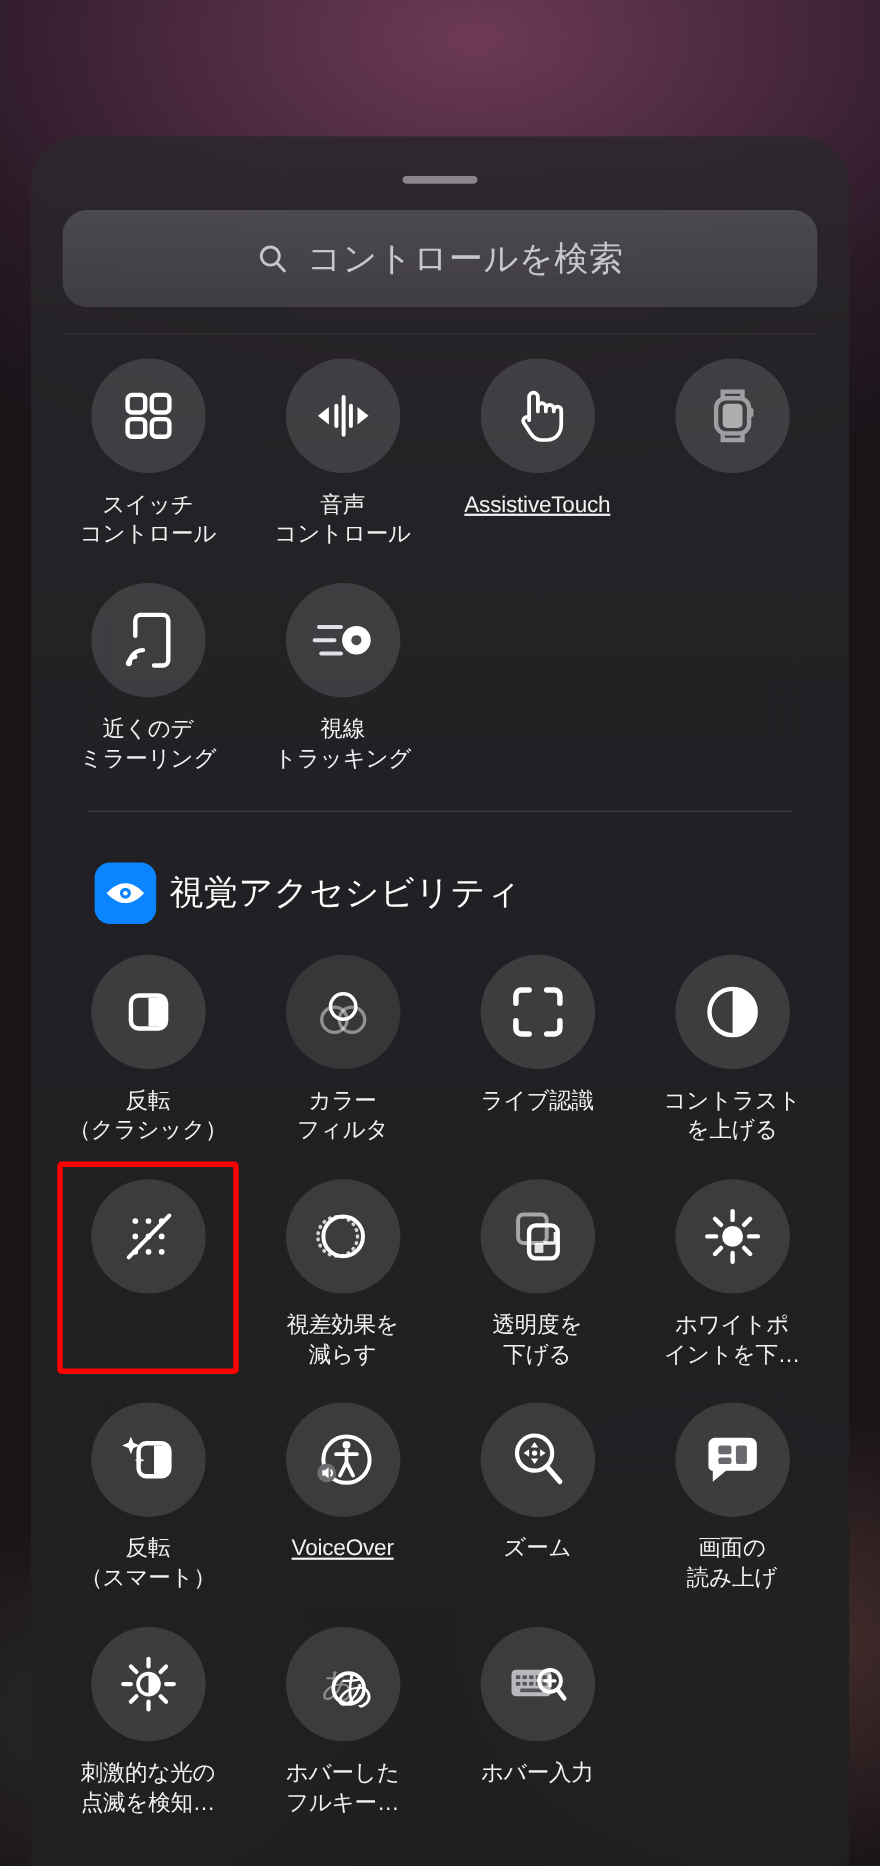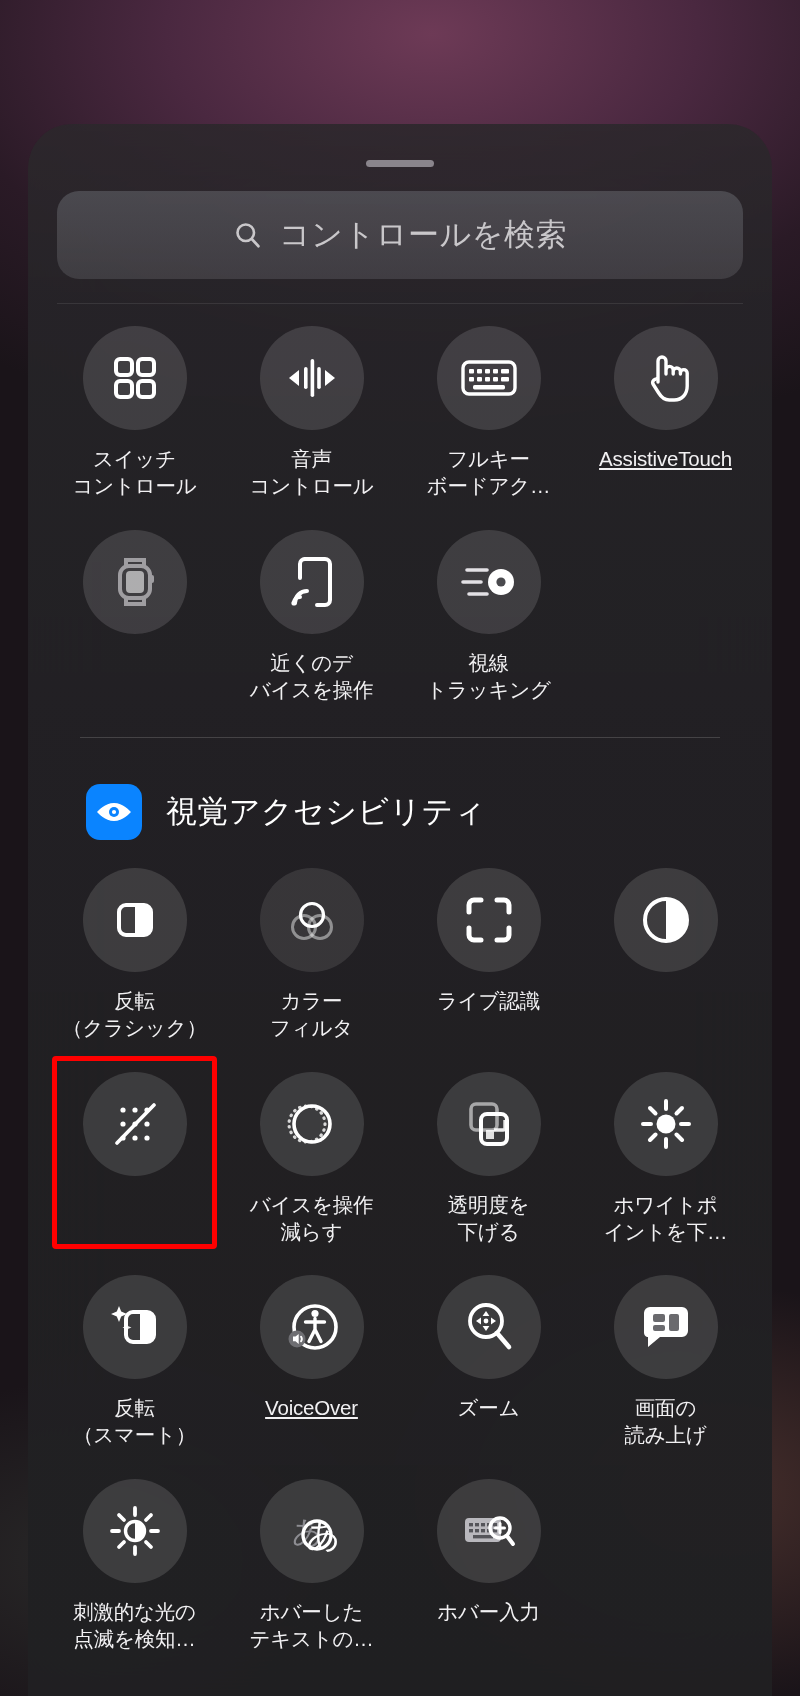--- a/index.html
+++ b/index.html
@@ -82,21 +82,21 @@
   }
   .tile-label.latin { white-space:normal; word-break:break-all;text-decoration:underline; }
   .icon { display:block; }
   .icon.faded { opacity:.58; }
   
   .section-divider {
     height:1px; margin:34px 52px 0;
     background:rgba(255,255,255,.16);
   }
   .section-header {
-    display:flex; align-items:center; gap:24px;
+    display:flex; align-items:center; gap:12px;
     padding:46px 0 0 58px;
   }
   .sec-icon {
     width:56px; height:56px; border-radius:14px;
     background:#0a84ff;
     display:flex; align-items:center; justify-content:center;
     flex:0 0 auto;
   }
   .sec-title { font-size:31px; color:#fff; letter-spacing:.4px; }
   
@@ -152,42 +152,20 @@
           <polygon points="50,24 40,16 40,32" fill="#fff"></polygon>
           <rect x="19" y="13" width="3.6" height="22" rx="1.8" fill="#fff"></rect>
           <rect x="25.6" y="5" width="3.6" height="38" rx="1.8" fill="#fff"></rect>
           <rect x="32.2" y="13" width="3.6" height="22" rx="1.8" fill="#fff"></rect>
         </svg>
       </div>
       <div class="tile-label">音声
 コントロール</div>
     </div>
 
-    <div class="tile">
-      <div class="bubble">
-        <svg class="icon" width="56" height="40" viewBox="0 0 56 40">
-          <rect x="2" y="4" width="52" height="32" rx="6" fill="none" stroke="#fff" stroke-width="3.4"></rect>
-          <g fill="#fff">
-            <rect x="8" y="11" width="5" height="4.4" rx="1"></rect>
-              <rect x="16" y="11" width="5" height="4.4" rx="1"></rect>
-            <rect x="24" y="11" width="5" height="4.4" rx="1"></rect>
-              <rect x="32" y="11" width="5" height="4.4" rx="1"></rect>
-            <rect x="40" y="11" width="8" height="4.4" rx="1"></rect>
-            <rect x="8" y="19" width="5" height="4.4" rx="1"></rect>
-              <rect x="16" y="19" width="5" height="4.4" rx="1"></rect>
-            <rect x="24" y="19" width="5" height="4.4" rx="1"></rect>
-              <rect x="32" y="19" width="5" height="4.4" rx="1"></rect>
-            <rect x="40" y="19" width="8" height="4.4" rx="1"></rect>
-            <rect x="12" y="27" width="32" height="4.4" rx="1.6"></rect>
-          </g>
-        </svg>
-      </div>
-      <div class="tile-label">フルキー
-ボードアク…</div>
-    </div>
 
     <div class="tile">
       <div class="bubble">
         <svg class="icon" width="48" height="52" viewBox="0 0 48 52">
           <path d="M16 30 L16 9 a4 4 0 0 1 8 0 l0 13 0 -4 a3.6 3.6 0 0 1 7.2 0 l0 4 0 -2.4 a3.6 3.6 0 0 1 7.2 0 l0 2.4 0 -1 a3.4 3.4 0 0 1 6.8 0 l0 13 c0 8 -5 14 -13 14 l-5 0 c-5 0 -8 -3 -10.5 -7 L11 32 a3.6 3.6 0 0 1 5 -4.6 z" fill="none" stroke="#fff" stroke-width="3.4" stroke-linejoin="round"></path>
         </svg>
       </div>
       <div class="tile-label latin">AssistiveTouch</div>
     </div>
 
@@ -208,21 +186,21 @@
         <svg class="icon" width="46" height="54" viewBox="0 0 46 54">
           <path d="M16 4 h20 a5 5 0 0 1 5 5 v36 a5 5 0 0 1 -5 5 h-8" fill="none" stroke="#fff" stroke-width="4" stroke-linecap="round"></path>
           <path d="M16 4 a5 5 0 0 0 -5 5 v14" fill="none" stroke="#fff" stroke-width="4" stroke-linecap="round"></path>
           <path d="M6 48 a12 12 0 0 1 12 -12" fill="none" stroke="#fff" stroke-width="4" stroke-linecap="round"></path>
           <path d="M6 48 a20 20 0 0 1 20 -20" fill="none" stroke="#fff" stroke-width="4" stroke-linecap="round" opacity="0"></path>
           <path d="M5 48 a6 6 0 0 1 6 -6" fill="none" stroke="#fff" stroke-width="4" stroke-linecap="round"></path>
           <circle cx="5" cy="48" r="2.6" fill="#fff"></circle>
         </svg>
       </div>
       <div class="tile-label">近くのデ
-バイスを操作</div>
+ミラーリング</div>
     </div>
 
     <div class="tile">
       <div class="bubble">
         <svg class="icon" width="56" height="42" viewBox="0 0 56 42">
           <circle cx="40" cy="21" r="13" fill="#fff"></circle>
           <circle cx="40" cy="21" r="4.6" fill="#4a4a4e"></circle>
           <g stroke="#e3e1e5" stroke-width="3.6" stroke-linecap="round">
             <line x1="6" y1="9" x2="26" y2="9"></line>
             <line x1="2" y1="21" x2="20" y2="21"></line>
@@ -289,20 +267,22 @@
       <div class="tile-label">ライブ認識</div>
     </div>
 
     <div class="tile">
       <div class="bubble">
         <svg class="icon" width="50" height="50" viewBox="0 0 50 50">
           <circle cx="25" cy="25" r="21" fill="none" stroke="#fff" stroke-width="4"></circle>
           <path d="M25 4 a21 21 0 0 1 0 42 z" fill="#fff"></path>
         </svg>
       </div>
+      <div class="tile-label">コントラスト
+を上げる</div>
     </div>
 
     <div class="tile highlight">
       <div class="bubble">
         <svg class="icon" width="52" height="52" viewBox="0 0 52 52">
           <g fill="#fff">
             <circle cx="14" cy="12" r="2.6"></circle>
               <circle cx="26" cy="12" r="2.6"></circle>
               <circle cx="38" cy="12" r="2.6"></circle>
             <circle cx="14" cy="26" r="2.6"></circle>
@@ -318,21 +298,21 @@
     </div>
 
     <div class="tile">
       <div class="bubble">
         <svg class="icon" width="50" height="50" viewBox="0 0 50 50">
           <circle cx="25" cy="25" r="18" fill="none" stroke="#fff" stroke-width="3.6"></circle>
           <circle cx="25" cy="25" r="18" fill="none" stroke="#fff" stroke-width="3.6" stroke-dasharray="0.5 5.6" stroke-linecap="round" opacity=".85" transform="rotate(-90 25 25) scale(1)" style="transform-origin:25px 25px"></circle>
           <circle cx="20" cy="25" r="18" fill="none" stroke="#fff" stroke-width="3.2" stroke-dasharray="0.5 5.4" stroke-linecap="round" opacity=".8"></circle>
         </svg>
       </div>
-      <div class="tile-label">バイスを操作
+      <div class="tile-label">視差効果を
 減らす</div>
     </div>
 
     <div class="tile">
       <div class="bubble">
         <svg class="icon" width="50" height="50" viewBox="0 0 50 50">
           <rect x="7" y="5" width="26" height="26" rx="5" fill="none" stroke="#fff" stroke-width="3.6" opacity=".55"></rect>
           <rect x="17" y="15" width="26" height="30" rx="6" fill="none" stroke="#fff" stroke-width="4"></rect>
           <path d="M30 31 h9 a2 2 0 0 0 2 -2 v-8" fill="none" stroke="#fff" stroke-width="3.4" opacity=".9"></path>
           <rect x="22" y="31" width="8" height="9" fill="#fff" opacity=".85"></rect>
@@ -444,21 +424,21 @@
 
     <div class="tile">
       <div class="bubble">
         <svg class="icon" width="52" height="50" viewBox="0 0 52 50">
           <text x="6" y="36" font-family="'DejaVu Sans', sans-serif" font-size="30" fill="#8d8d92">あ</text>
           <text x="20" y="40" font-family="'DejaVu Sans', sans-serif" font-size="34" fill="#fff">あ</text>
           <circle cx="31" cy="29" r="14" fill="none" stroke="#fff" stroke-width="3.4"></circle>
         </svg>
       </div>
       <div class="tile-label">ホバーした
-テキストの…</div>
+フルキー…</div>
     </div>
 
     <div class="tile">
       <div class="bubble">
         <svg class="icon" width="54" height="44" viewBox="0 0 54 44">
           <rect x="3" y="9" width="36" height="24" rx="4" fill="#b9b8bd"></rect>
           <g fill="#55555a">
             <rect x="7" y="14" width="4" height="3.4"></rect>
               <rect x="13" y="14" width="4" height="3.4"></rect>
             <rect x="19" y="14" width="4" height="3.4"></rect>

